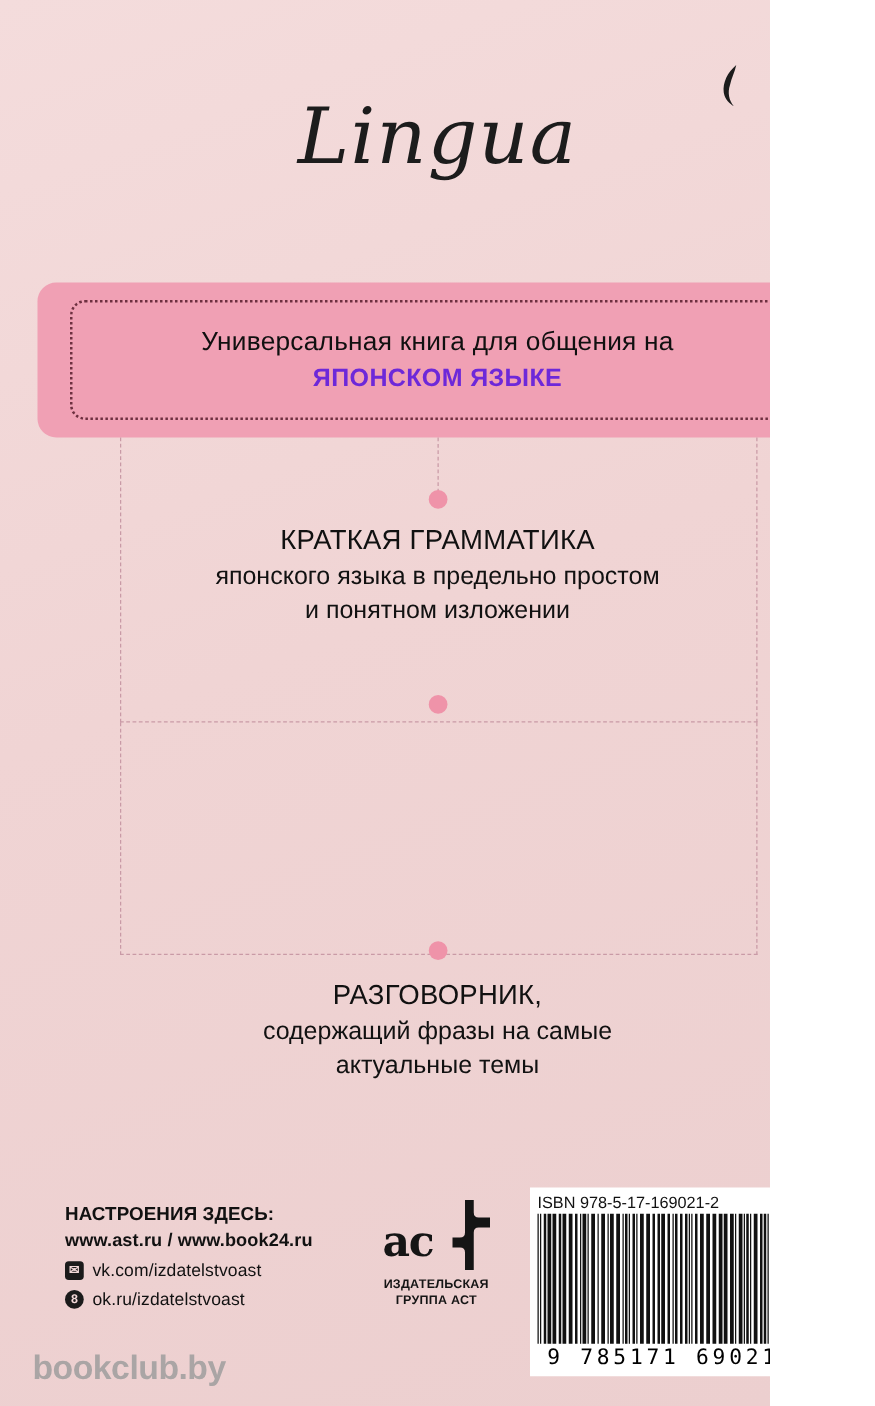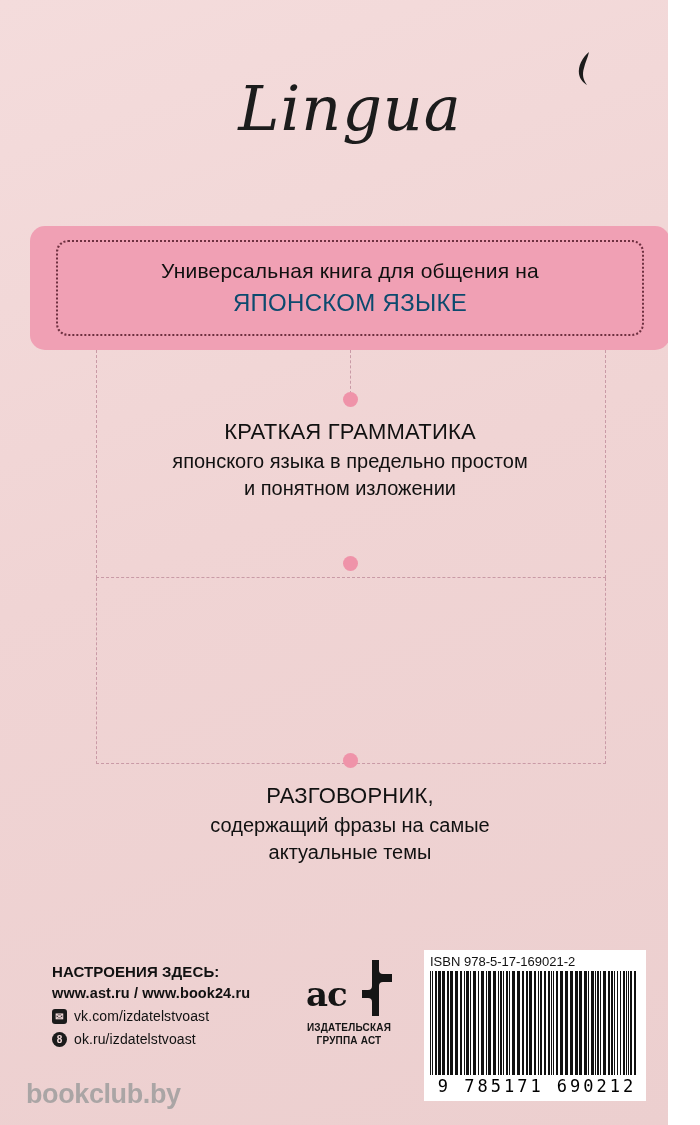--- a/index.html
+++ b/index.html
@@ -8,21 +8,21 @@
     background: #ffffff;
   }
   body {
     width: 700px;
     height: 1125px;
     font-family: "Liberation Sans", sans-serif;
     overflow: hidden;
   }
   .page {
     position: relative;
-    width: 668px;
+    width: 616px;
     height: 1125px;
     background: #f2d8d8;
     background: linear-gradient(160deg, #f4dcdc 0%, #f0d4d4 45%, #eccfcf 100%);
     overflow: hidden;
   }
 
   
   .logo-wrap {
     position: absolute;
     top: 78px;
@@ -70,23 +70,23 @@
     align-items: center;
     justify-content: center;
   }
   .banner-line1 {
     font-size: 21px;
     color: #101010;
     letter-spacing: 0.2px;
     margin-bottom: 6px;
   }
   .banner-line2 {
-    font-size: 24px;
-    font-weight: normal;
-    color: #0c4a6e;
+    font-size: 20px;
+    font-weight: bold;
+    color: #6d28d9;
     letter-spacing: 0.3px;
   }
 
   
   .dots-box {
     position: absolute;
     border: 1px dashed #c99aa6;
     box-sizing: border-box;
   }
   .box1 { left: 96px;  top: 350px; width: 510px; height: 228px; border-top: none; }

